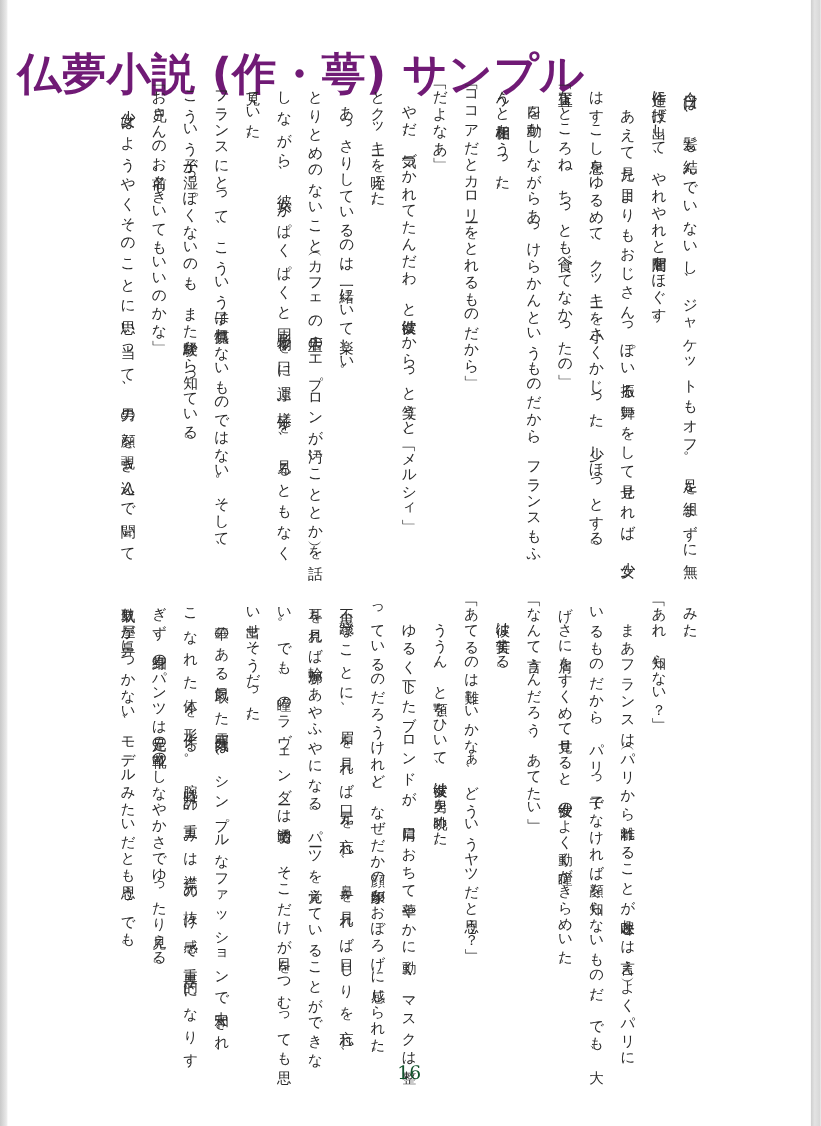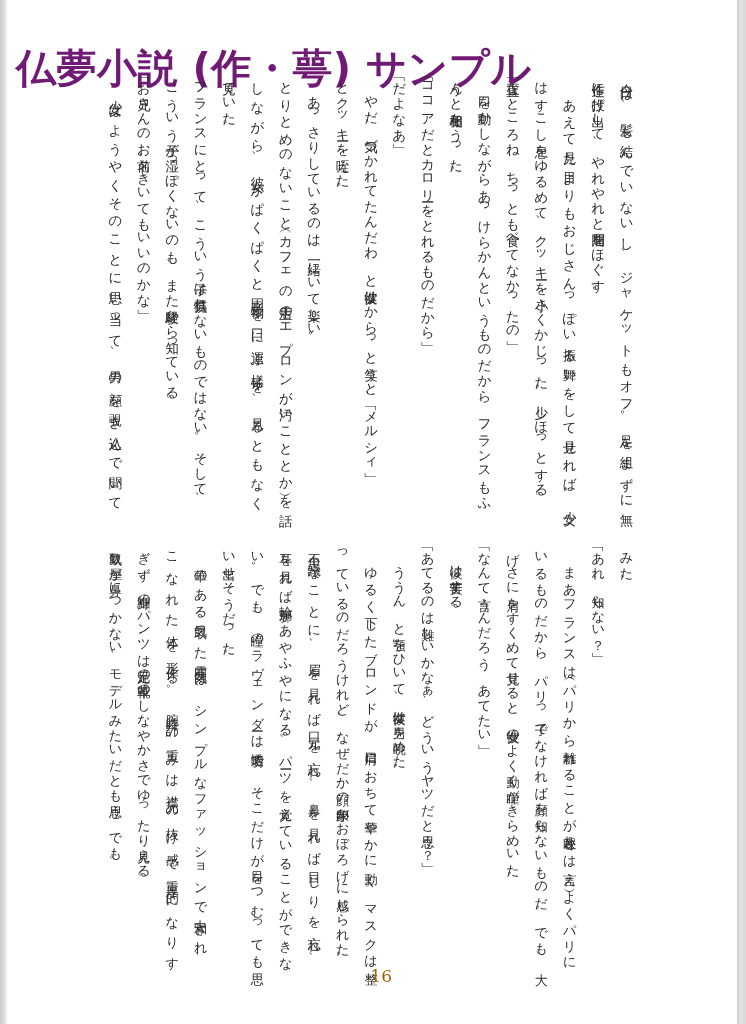--- a/index.html
+++ b/index.html
@@ -72,25 +72,25 @@
     }
     .col.full {
       text-align: justify;
       text-align-last: justify;
     }
     .page-number {
       position: absolute;
       left: 352px;
       top: 966px;
       width: 40px;
-      text-align: right;
+      text-align: center;
       font-family: "DejaVu Serif", serif;
       font-size: 17px;
       line-height: 20px;
-      color: #a16207;
+      color: #14532d;
     }
   </style>
 </head>
 <body>
 
 <div class="frame-left"></div>
 <div class="frame-right"></div>
 
 <div class="page"></div>
 

